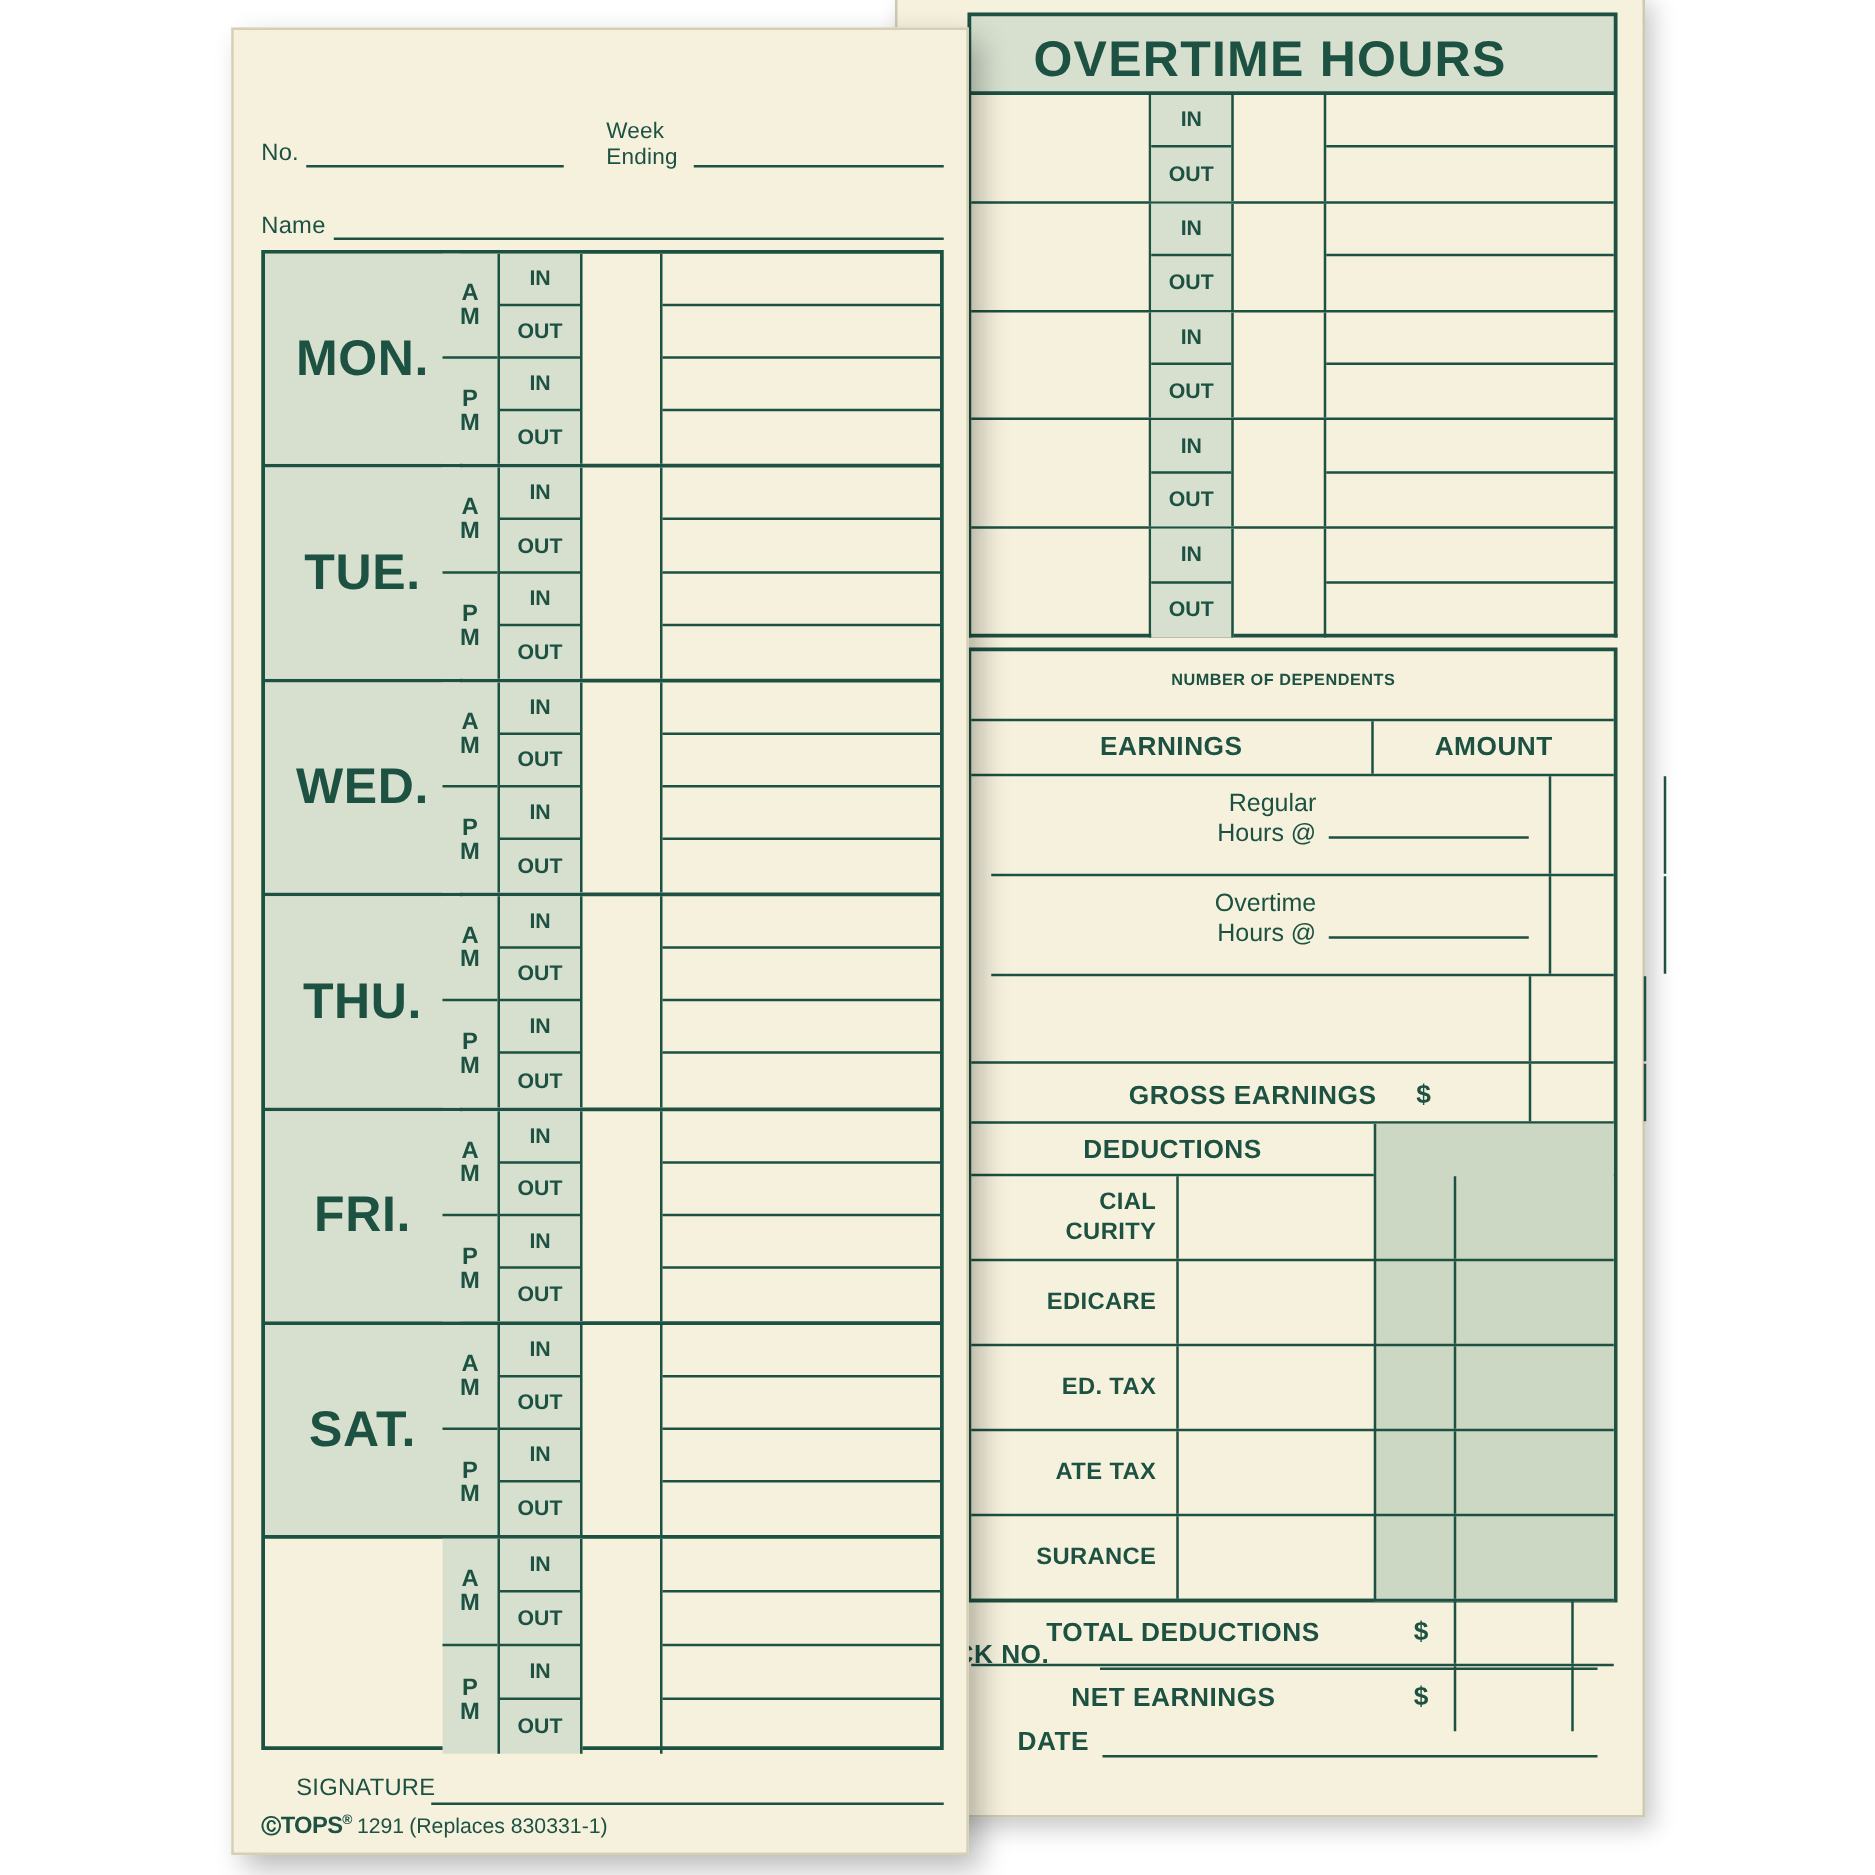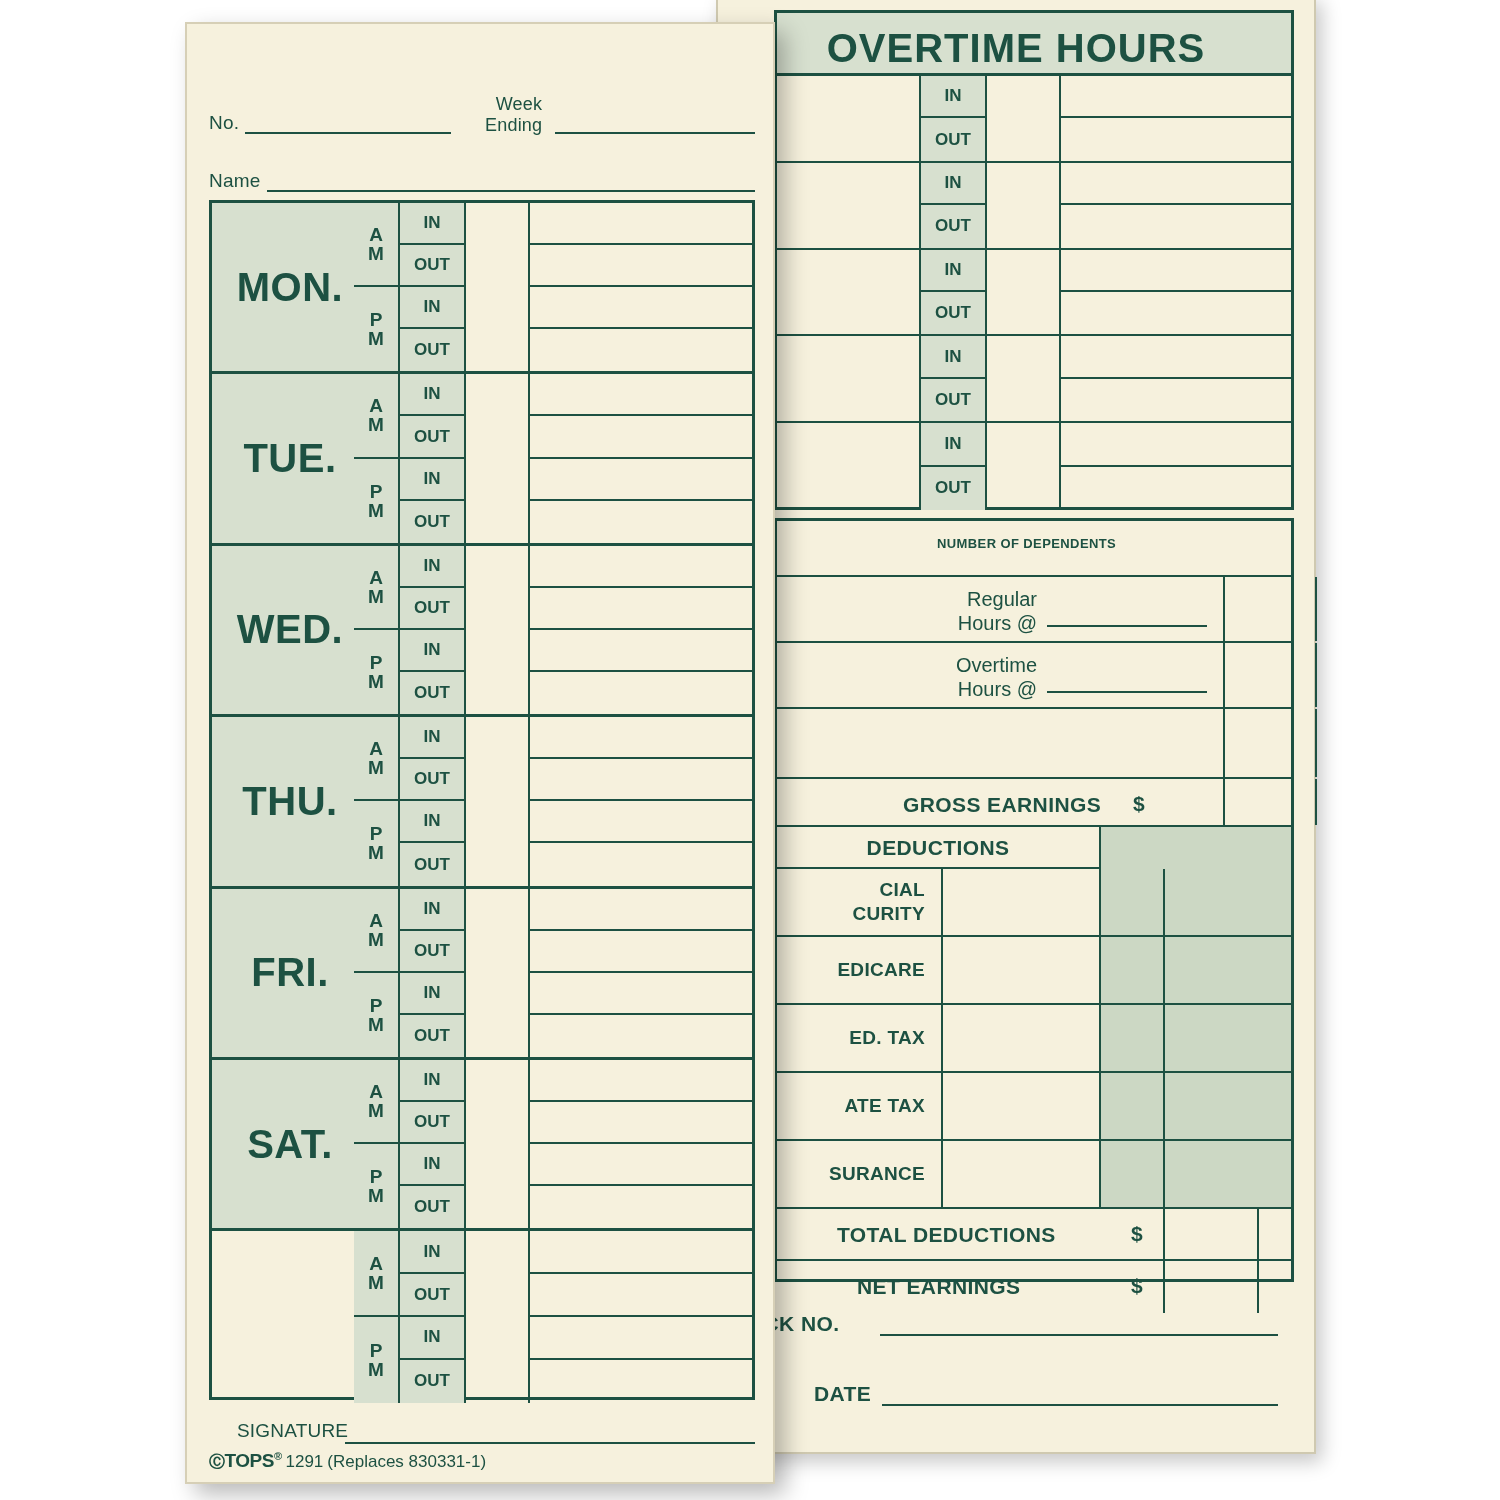--- a/index.html
+++ b/index.html
@@ -45,21 +45,21 @@
     letter-spacing: .2px;
     white-space: nowrap;
   }
 
   
   #front-inner {
     position: absolute;
     inset: 0;
   }
   .no-label { left: 22px; top: 88px; }
-  .week-label { left: 298px; top: 70px; font-size: 18px; line-height: 21px; text-align: right; }
+  .week-label { left: 298px; top: 70px; font-size: 18px; line-height: 21px; }
   .name-label { left: 22px; top: 146px; }
 
   .grid-outer {
     position: absolute;
     left: 22px;
     top: 176px;
     width: 546px;
     height: 1200px;
     border: 3px solid #1d5142;
     box-sizing: border-box;
@@ -287,23 +287,24 @@
   }
   .hdr-amt {
     position: absolute;
     right: 0; width: 192px; top: 0; bottom: 0;
     display: flex; align-items: center; justify-content: center;
     font-size: 21px; font-weight: bold; letter-spacing: .4px;
     box-sizing: border-box;
   }
   .pay-row {
     position: relative;
-    height: 66px;
-    border-bottom: 2px solid #1d5142;
-    box-sizing: border-box;
+    height: 80px;
+    border-bottom: 2px solid #1d5142;
+    box-sizing: border-box;
+    margin-left: 16px;
   }
   .pay-label {
     position: absolute;
     left: 80px; top: 10px;
     font-size: 20px;
     line-height: 24px;
     text-align: right;
     width: 180px;
   }
   .pay-atline {
@@ -503,20 +504,24 @@
         </div>
 
       </div>
 
       <div class="earn-box">
 
         <div class="dep-row">
           <div class="txt">NUMBER OF DEPENDENTS</div>
         </div>
 
+        <div class="hdr-row">
+          <div class="hdr-earn">EARNINGS</div>
+          <div class="hdr-amt">AMOUNT</div>
+        </div>
 
         <div class="pay-row">
           <div class="pay-label">
             <span>Regular</span><br>
             <span>Hours @</span>
           </div>
           <div class="pay-atline"></div>
           <div class="pay-sep1"></div>
           <div class="pay-sep2"></div>
         </div>

